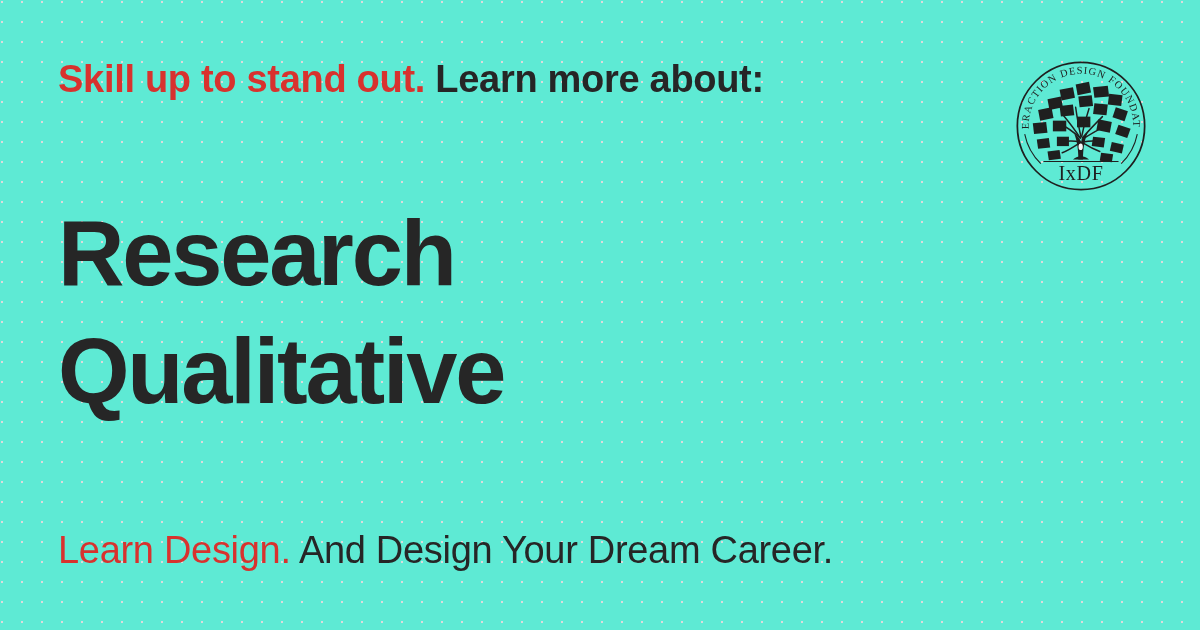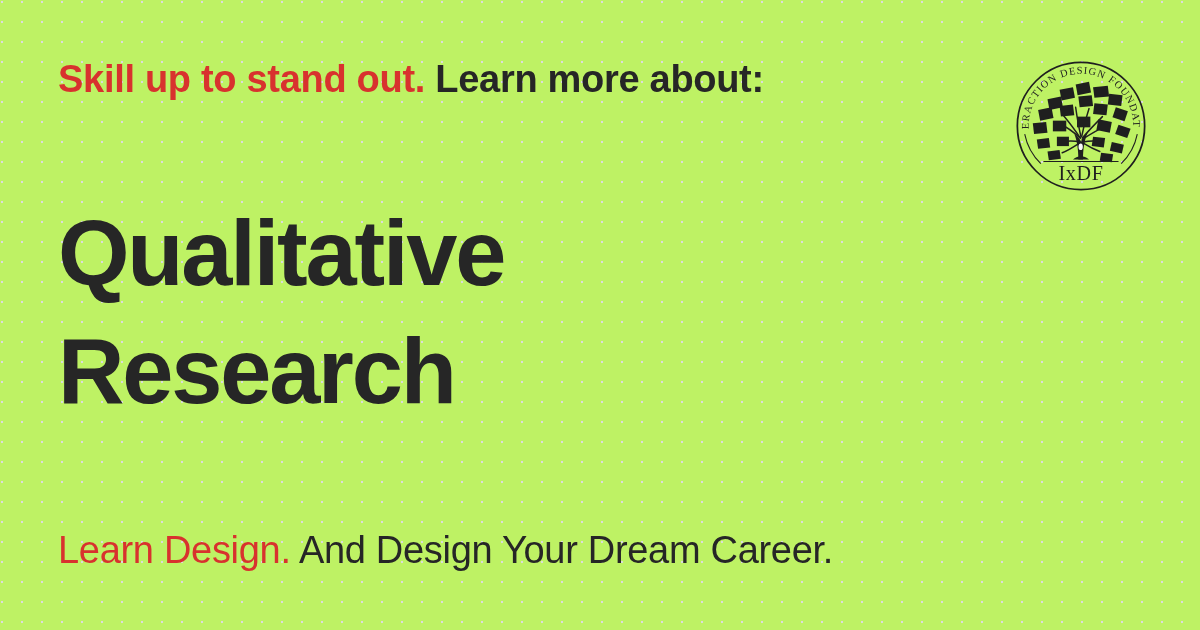--- a/index.html
+++ b/index.html
@@ -15,21 +15,21 @@
     font-family: "Liberation Sans", sans-serif;
     background-color: #fafafa;
   }
 
   
   .card {
     position: relative;
     width: 1200px;
     height: 630px;
     box-sizing: border-box;
-    background-color: #bef264;
+    background-color: #5eead4;
     overflow: hidden;
   }
 
   
   .dot-grid {
     position: absolute;
     inset: 0;
     background-image: radial-gradient(#dcdcdc 1.1px, transparent 1.2px);
     background-size: 20px 20px;
     background-position: 12px 12px;
@@ -116,22 +116,22 @@
 
   <div class="dot-grid"></div>
 
   <div class="content">
 
     <div class="kicker">
       <span class="accent">Skill up to stand out.</span><span class="neutral"> </span><span class="neutral">Learn more about:</span>
     </div>
 
     <h1 class="headline">
+      <span class="headline-line">Research</span>
       <span class="headline-line">Qualitative</span>
-      <span class="headline-line">Research</span>
     </h1>
 
     <div class="tagline">
       <span class="accent">Learn Design.</span><span class="neutral"> </span><span class="neutral">And Design Your Dream Career.</span>
     </div>
 
     <div class="logo">
       <svg viewBox="0 0 200 200" xmlns="http://www.w3.org/2000/svg">
         <defs>
           <path id="arcTop" d="M 22,100 A 78,78 0 0 1 178,100" fill="none"></path>

